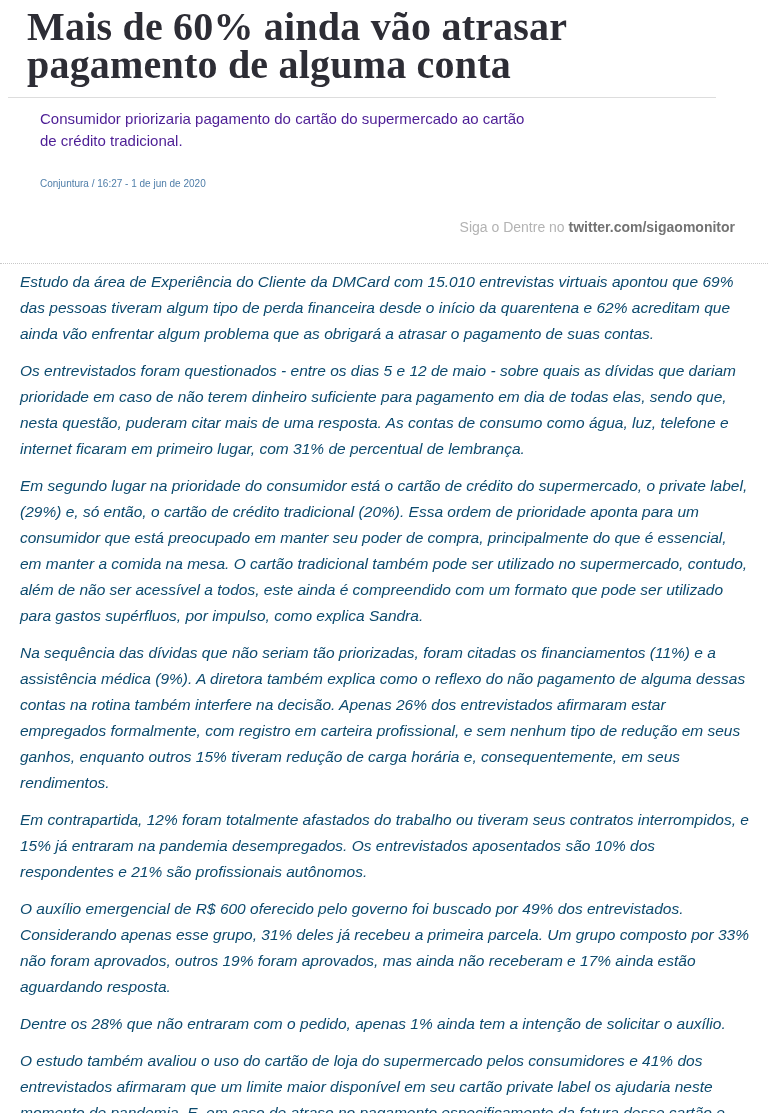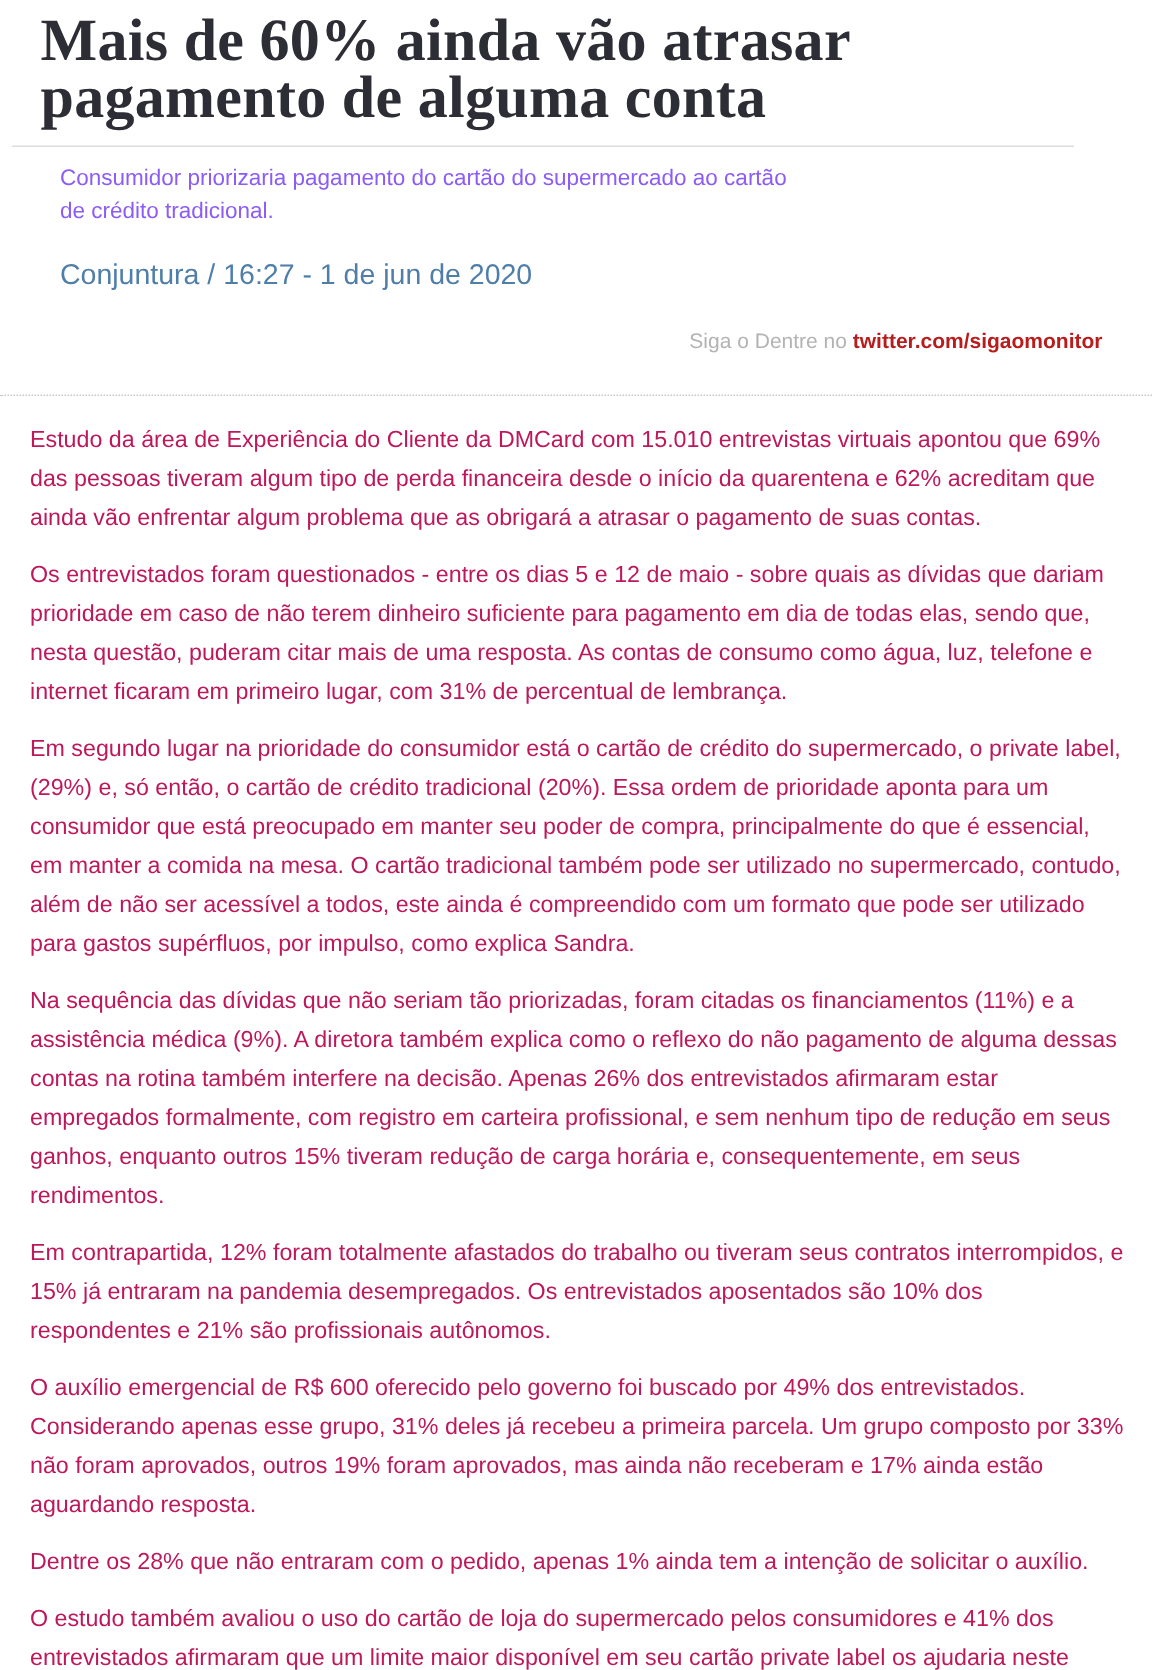--- a/index.html
+++ b/index.html
@@ -29,63 +29,64 @@
   }
   .rule-solid {
     border: none;
     border-top: 1px solid #dddddd;
     margin: 13px 52px 0 8px;
     height: 0;
   }
   .article-subtitle {
     font-size: 15px;
     line-height: 22px;
-    color: #8b5cf6;
+    color: #4c1d95;
     margin: 10px 0 0 40px;
     max-width: 505px;
   }
   .article-meta {
-    font-size: 19px;
+    font-size: 10px;
     line-height: 20px;
     color: #4f7ea9;
     margin: 22px 0 0 40px;
   }
   .article-meta .meta-category {
     color: #4f7ea9;
     text-decoration: none;
     cursor: pointer;
   }
   .follow-line {
     text-align: right;
     font-size: 14px;
     line-height: 18px;
     color: #b3b3b3;
     margin: 24px 33px 0 0;
   }
   .follow-line .follow-link {
-    color: #b91c1c;
+    color: #737373;
     font-weight: bold;
     text-decoration: none;
     cursor: pointer;
   }
   .rule-dotted {
     border: none;
     border-top: 1px dotted #c8c8c8;
     margin: 27px 0 0 0;
     height: 0;
   }
   .article-body {
     margin: 0 16px 0 20px;
     padding-top: 5px;
   }
   .article-body p {
     font-size: 15.5px;
     line-height: 26px;
-    color: #be185d;
-    margin: 12px 0 11px 0;
+    color: #0c4a6e;
+    margin: 0 0 11px 0;
+    font-style: italic;
   }
 </style>
 </head>
 <body>
 
 <div class="page">
 
   <h1 class="article-title">Mais de 60% ainda vão atrasar pagamento de alguma conta</h1>
 
   <hr class="rule-solid">

